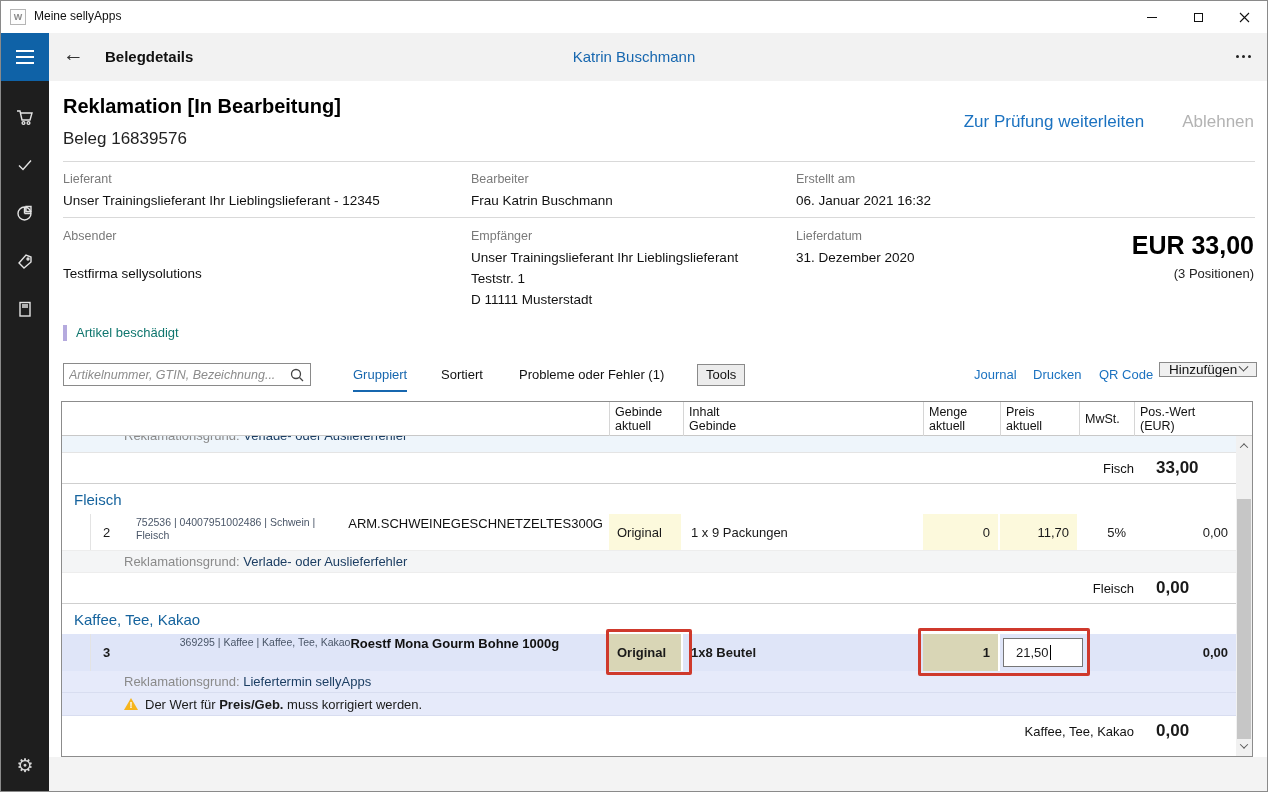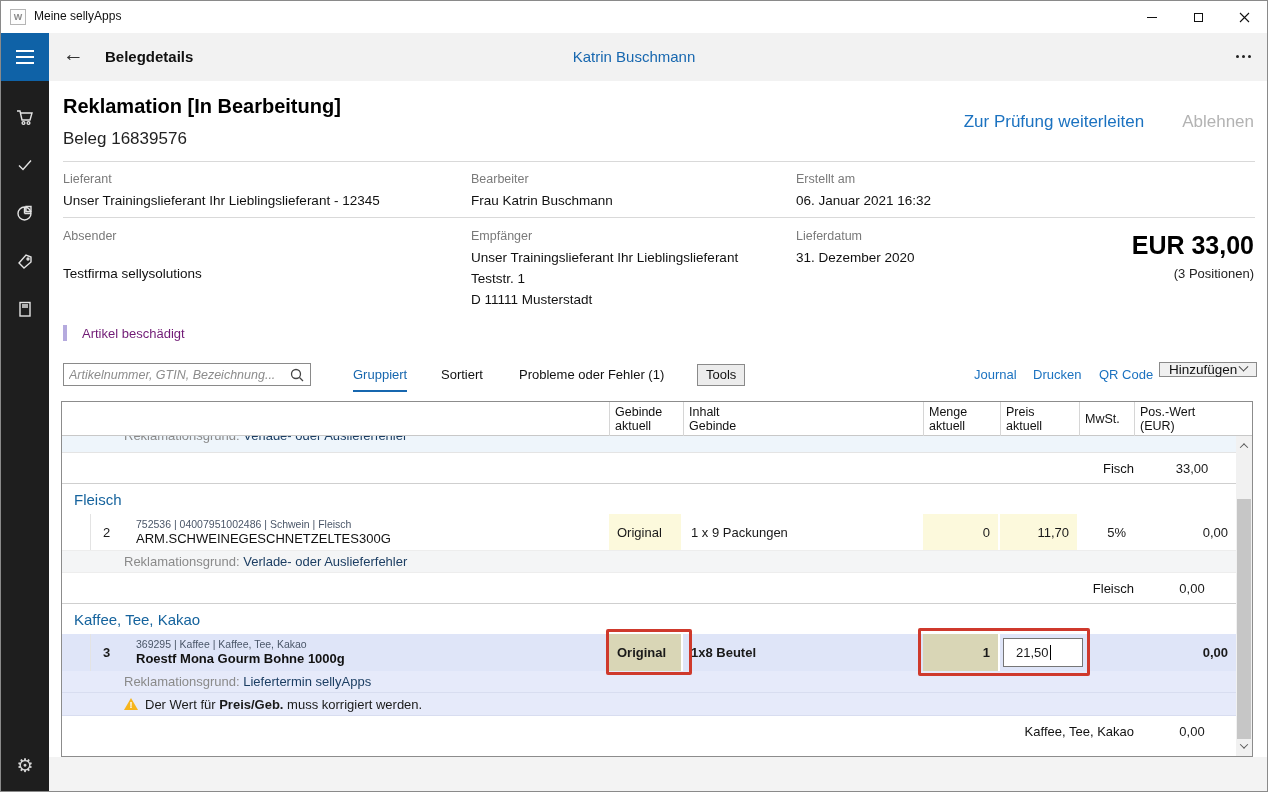--- a/index.html
+++ b/index.html
@@ -44,21 +44,21 @@
   .actions .fwd { color:#1b72c0; margin-right:38px; cursor:pointer; }
   .actions .rej { color:#b3b3b3; }
 
   .hr { position:absolute; left:14px; right:12px; height:0; border-top:1px solid #d9d9d9; }
 
   .fld-label { position:absolute; font-size:12.5px; color:#7a7a7a; }
   .fld-value { position:absolute; font-size:13.5px; color:#111; }
   .total-amt { position:absolute; right:13px; top:150px; font-size:25px; font-weight:bold; color:#000; }
   .total-pos { position:absolute; right:13px; top:185px; font-size:13px; color:#222; }
 
-  .tag { position:absolute; left:14px; top:244px; display:flex; align-items:center; gap:15px; font-size:13px; color:#701a75; }
+  .tag { position:absolute; left:14px; top:244px; display:flex; align-items:flex-start; gap:9px; font-size:13px; color:#0f766e; }
   .tag .bar { width:4px; height:16px; background:#b5aade; }
 
   
   .search-box { position:absolute; left:14px; top:282px; width:248px; height:23px; border:1px solid #8a8a8a; background:#fff; }
   .search-box input { position:absolute; left:5px; top:1px; right:26px; bottom:1px; border:none; outline:none;
     font-family:"Liberation Sans", sans-serif; font-size:12.5px; font-style:italic; color:#333; width:210px; }
   .search-box input::placeholder { color:#8c8c8c; font-style:italic; }
   .search-box svg { position:absolute; right:5px; top:3px; }
   .tb-item { position:absolute; top:286px; font-size:13px; color:#111; cursor:pointer; }
   .tb-active { color:#1767af; border-bottom:2px solid #1767af; padding-bottom:8px; }
@@ -80,28 +80,28 @@
     display:flex; align-items:center; }
   .hcell span { display:block; max-width:58px; }
   .tbody { position:absolute; left:0; top:34px; width:1174px; bottom:0; overflow:hidden; }
 
   .row-clip { height:17px; background:#eef5fb; overflow:hidden; border-bottom:1px solid #e4e4e4; }
   .row-clip .inner { margin-top:-8px; padding-left:62px; font-size:13px; }
   .rlabel { color:#8a8a8a; } .rvalue { color:#1c3e63; }
 
   .subtotal { height:30px; display:flex; align-items:center; background:#fff; }
   .subtotal .sname { flex:1; text-align:right; font-size:13px; color:#111; margin-right:22px; }
-  .subtotal .sval { width:80px; text-align:center; font-weight:normal; font-size:13px; padding-right:8px; }
+  .subtotal .sval { width:80px; text-align:left; font-weight:bold; font-size:17px; padding-right:8px; }
 
   .ghead { height:31px; border-top:1px solid #cfcfcf; display:flex; align-items:center;
     padding-left:12px; font-size:15px; color:#15639d; background:#fff; }
 
   .item-row { position:relative; height:37px; align-items:stretch; font-size:13px; }
   .item-row .pos { grid-column:2; display:flex; align-items:center; justify-content:center; font-size:13px; border-left:1px solid #e3e3e3; }
-  .item-row .namecell { grid-column:3; padding:2px 6px 2px 14px; display:flex; flex-direction:column; justify-content:center; }
+  .item-row .namecell { grid-column:3; padding:2px 6px 2px 14px; display:flex; justify-content:center; }
   .meta { font-size:10.5px; color:#4a5668; line-height:13px; }
   .pname { font-size:13px; color:#111; line-height:16px; }
   .ycell { background:#fcf9dc; border-right:2px solid #fff; display:flex; align-items:center; padding:0 8px; }
   .kcell { background:#d9d6b6; border-right:2px solid #fff; display:flex; align-items:center; padding:0 8px; }
   .num { justify-content:flex-end; }
   .plain { display:flex; align-items:center; padding:0 8px; }
   .row2 { border-bottom:1px solid #ededed; }
 
   .reason-row { height:22px; display:flex; align-items:center; padding-left:62px; font-size:13px;
     background:#f4f5f6; border-bottom:1px solid #ededed; }

